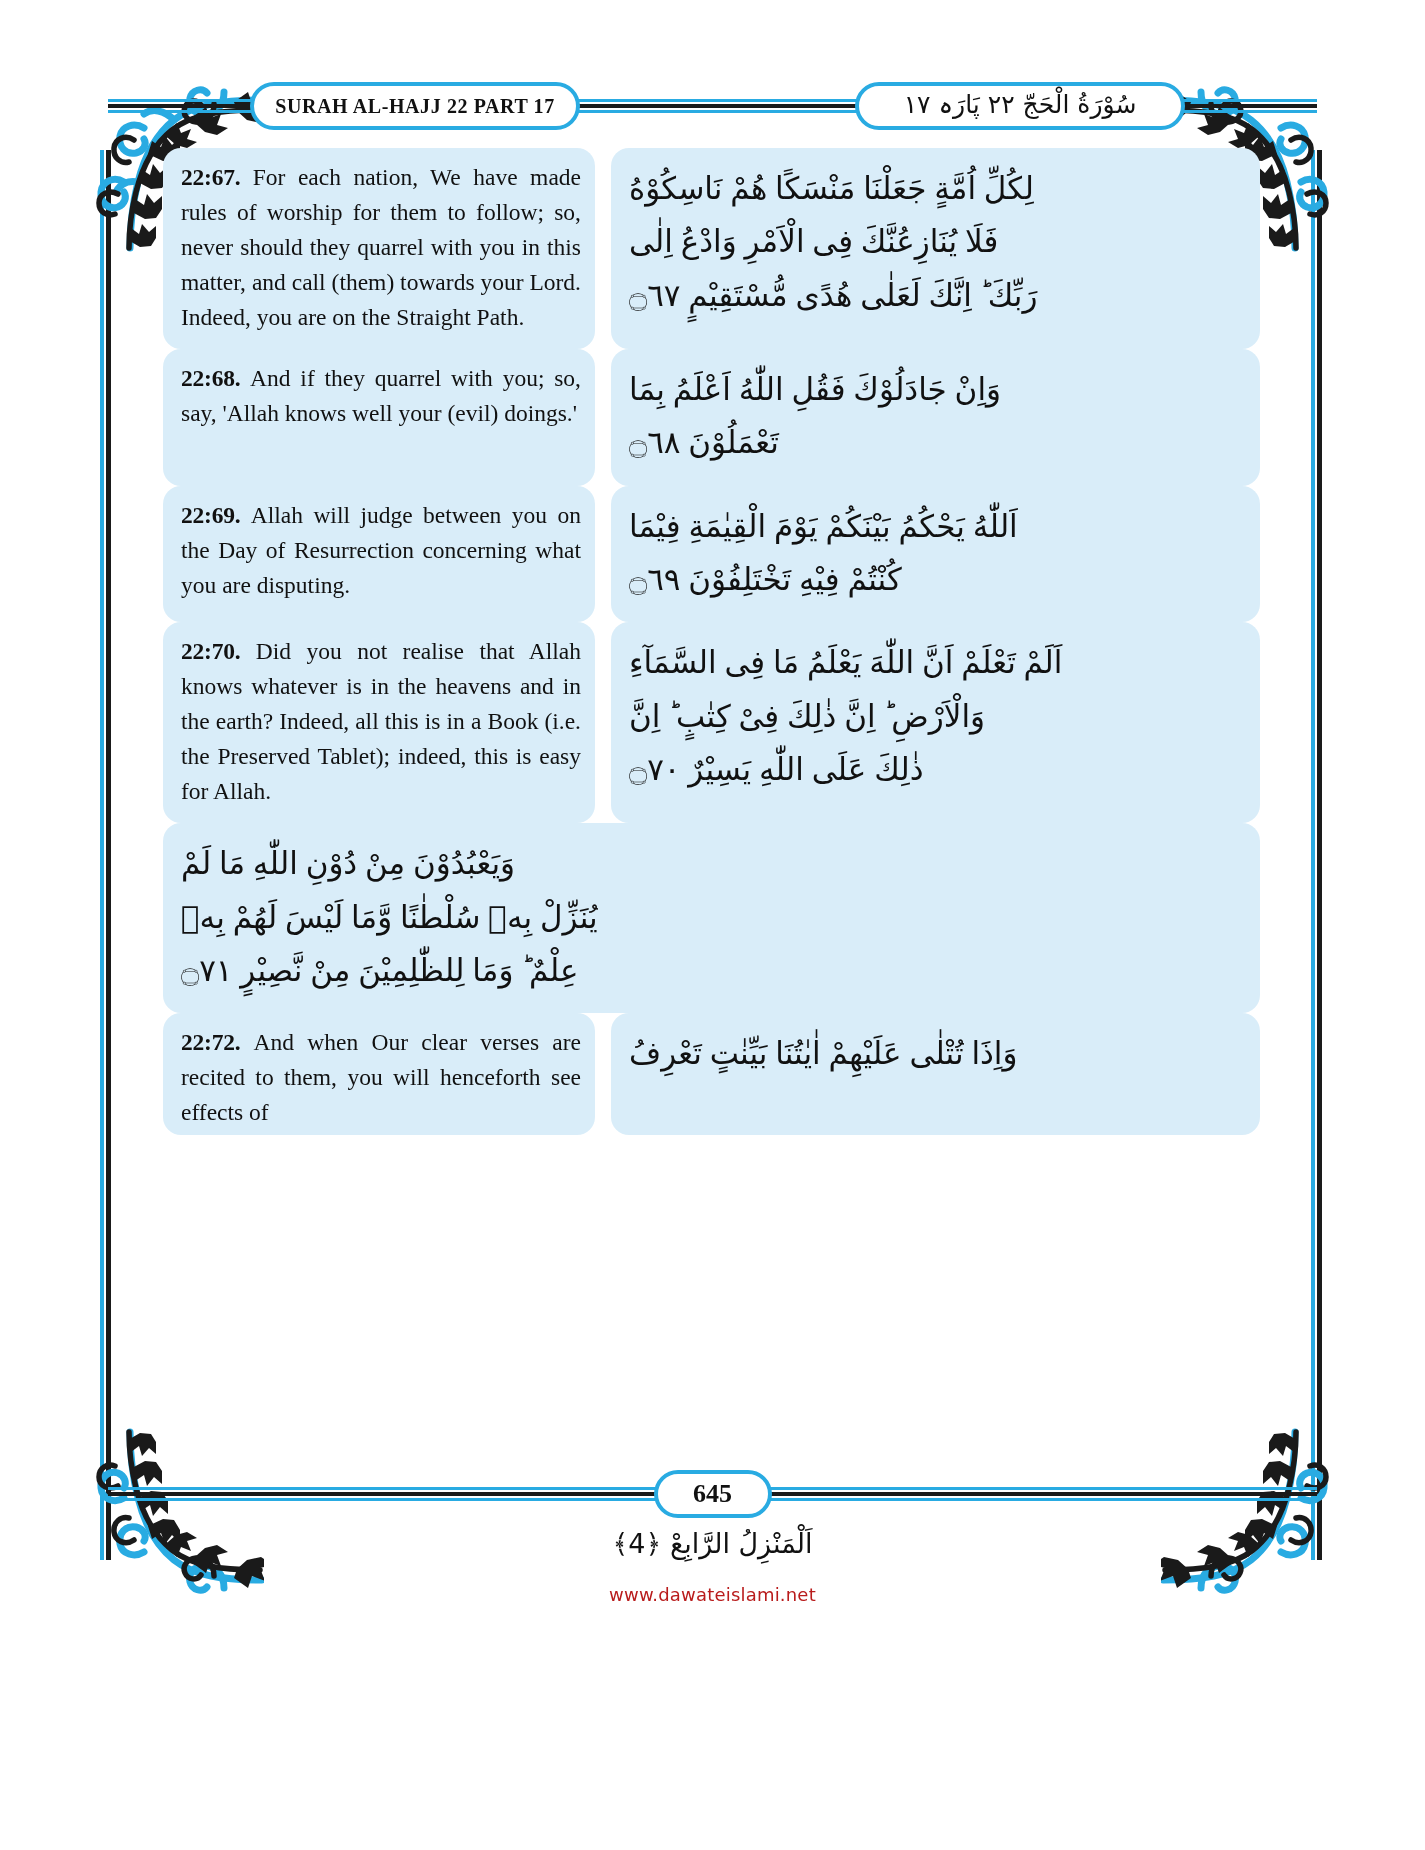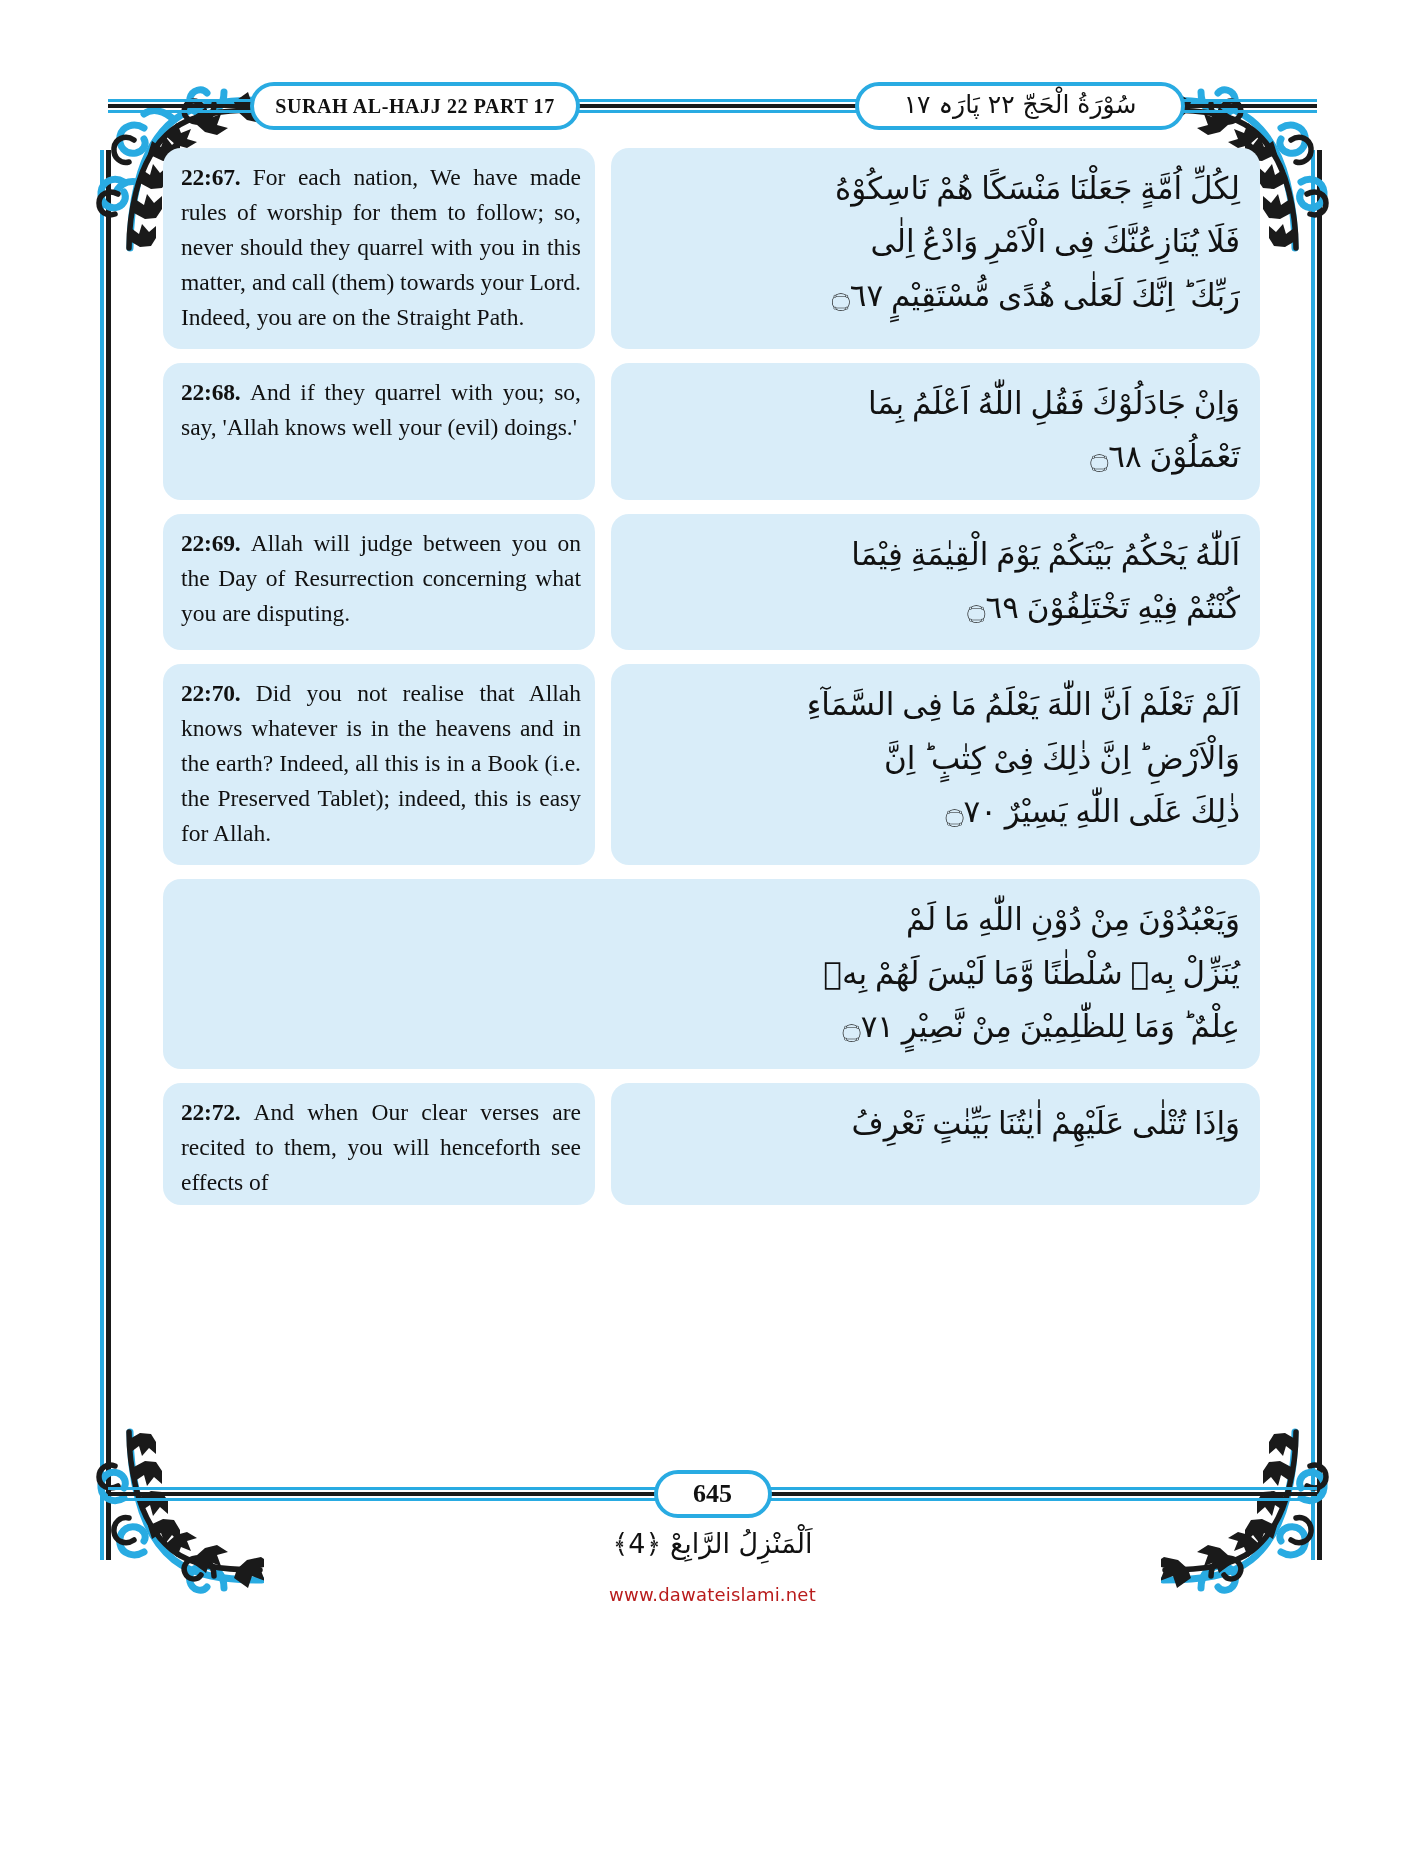--- a/index.html
+++ b/index.html
@@ -156,21 +156,20 @@
   
   #verse-area {
     position: absolute;
     left: 163px;
     top: 148px;
     width: 1097px;
   }
   .verse-row {
     display: flex;
     gap: 16px;
-    margin-bottom: 14px;
     align-items: stretch;
   }
   .panel {
     background: var(--panel);
     border-radius: 18px;
     box-sizing: border-box;
   }
   .panel-en {
     width: 432px;
     flex: 0 0 432px;
@@ -188,21 +187,21 @@
     letter-spacing: -0.2px;
   }
   .panel-ar {
     flex: 1 1 auto;
     padding: 14px 20px 16px 18px;
     font-family: "DejaVu Sans", sans-serif;
     font-size: 31px;
     line-height: 1.72;
     color: #111;
     direction: rtl;
-    text-align: right;
+    text-align: left;
     word-spacing: -2px;
   }
   .panel-ar .ar-line { display: block; white-space: nowrap; }
 
   
   #verse-area .verse-row.clipped {
     overflow: hidden;
     max-height: 122px;
   }
 

